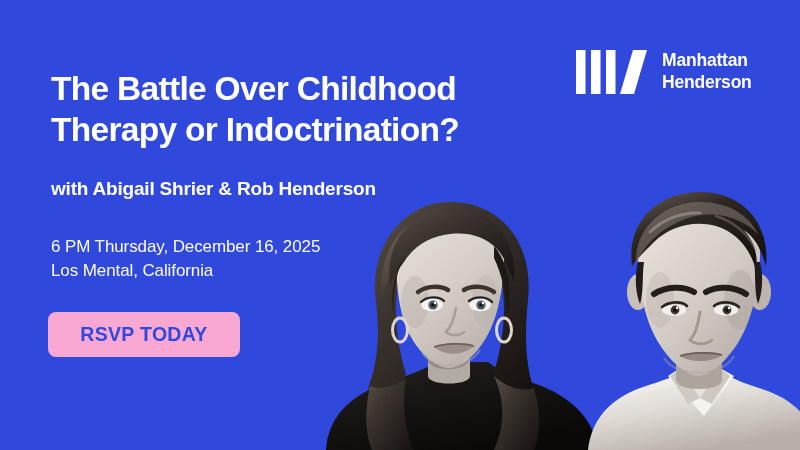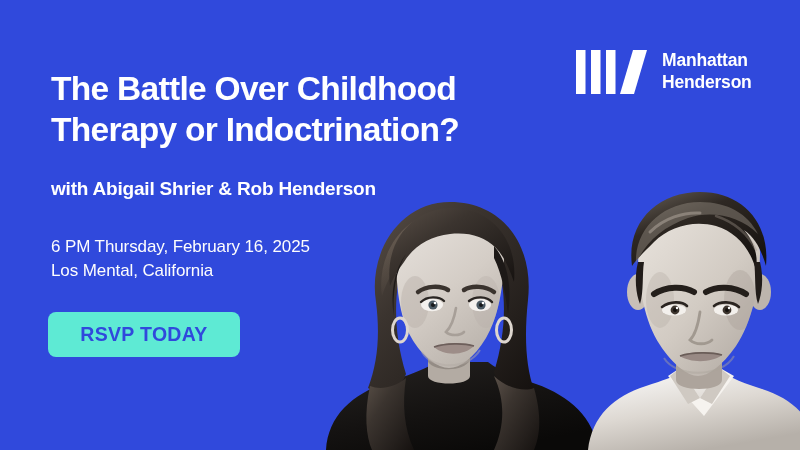--- a/index.html
+++ b/index.html
@@ -77,21 +77,21 @@
   }
   .meta span { display: block; }
 
   
   .rsvp {
     position: absolute;
     left: 48px;
     top: 312px;
     width: 192px;
     height: 45px;
-    background: #5eead4;
+    background: #f9a8d4;
     border: none;
     border-radius: 8px;
     color: #3049dc;
     font-family: "Liberation Sans", sans-serif;
     font-size: 19.5px;
     font-weight: bold;
     letter-spacing: 0.3px;
     cursor: pointer;
     z-index: 6;
     padding: 0;
@@ -127,21 +127,21 @@
   </div>
 
   <h1 class="title">
     <span>The Battle Over Childhood</span>
     <span>Therapy or Indoctrination?</span>
   </h1>
 
   <div class="subtitle">with Abigail Shrier &amp; Rob Henderson</div>
 
   <div class="meta">
-    <span>6 PM Thursday, February 16, 2025</span>
+    <span>6 PM Thursday, December 16, 2025</span>
     <span>Los Mental, California</span>
   </div>
 
   <button class="rsvp">RSVP TODAY</button>
 
   <div class="portrait p-woman">
     <svg viewBox="0 0 288 260" preserveAspectRatio="xMidYMax meet" aria-hidden="true">
       <defs>
         <linearGradient id="wHair" x1="0" y1="0" x2="1" y2="1">
           <stop offset="0%" stop-color="#5a5048"></stop>

